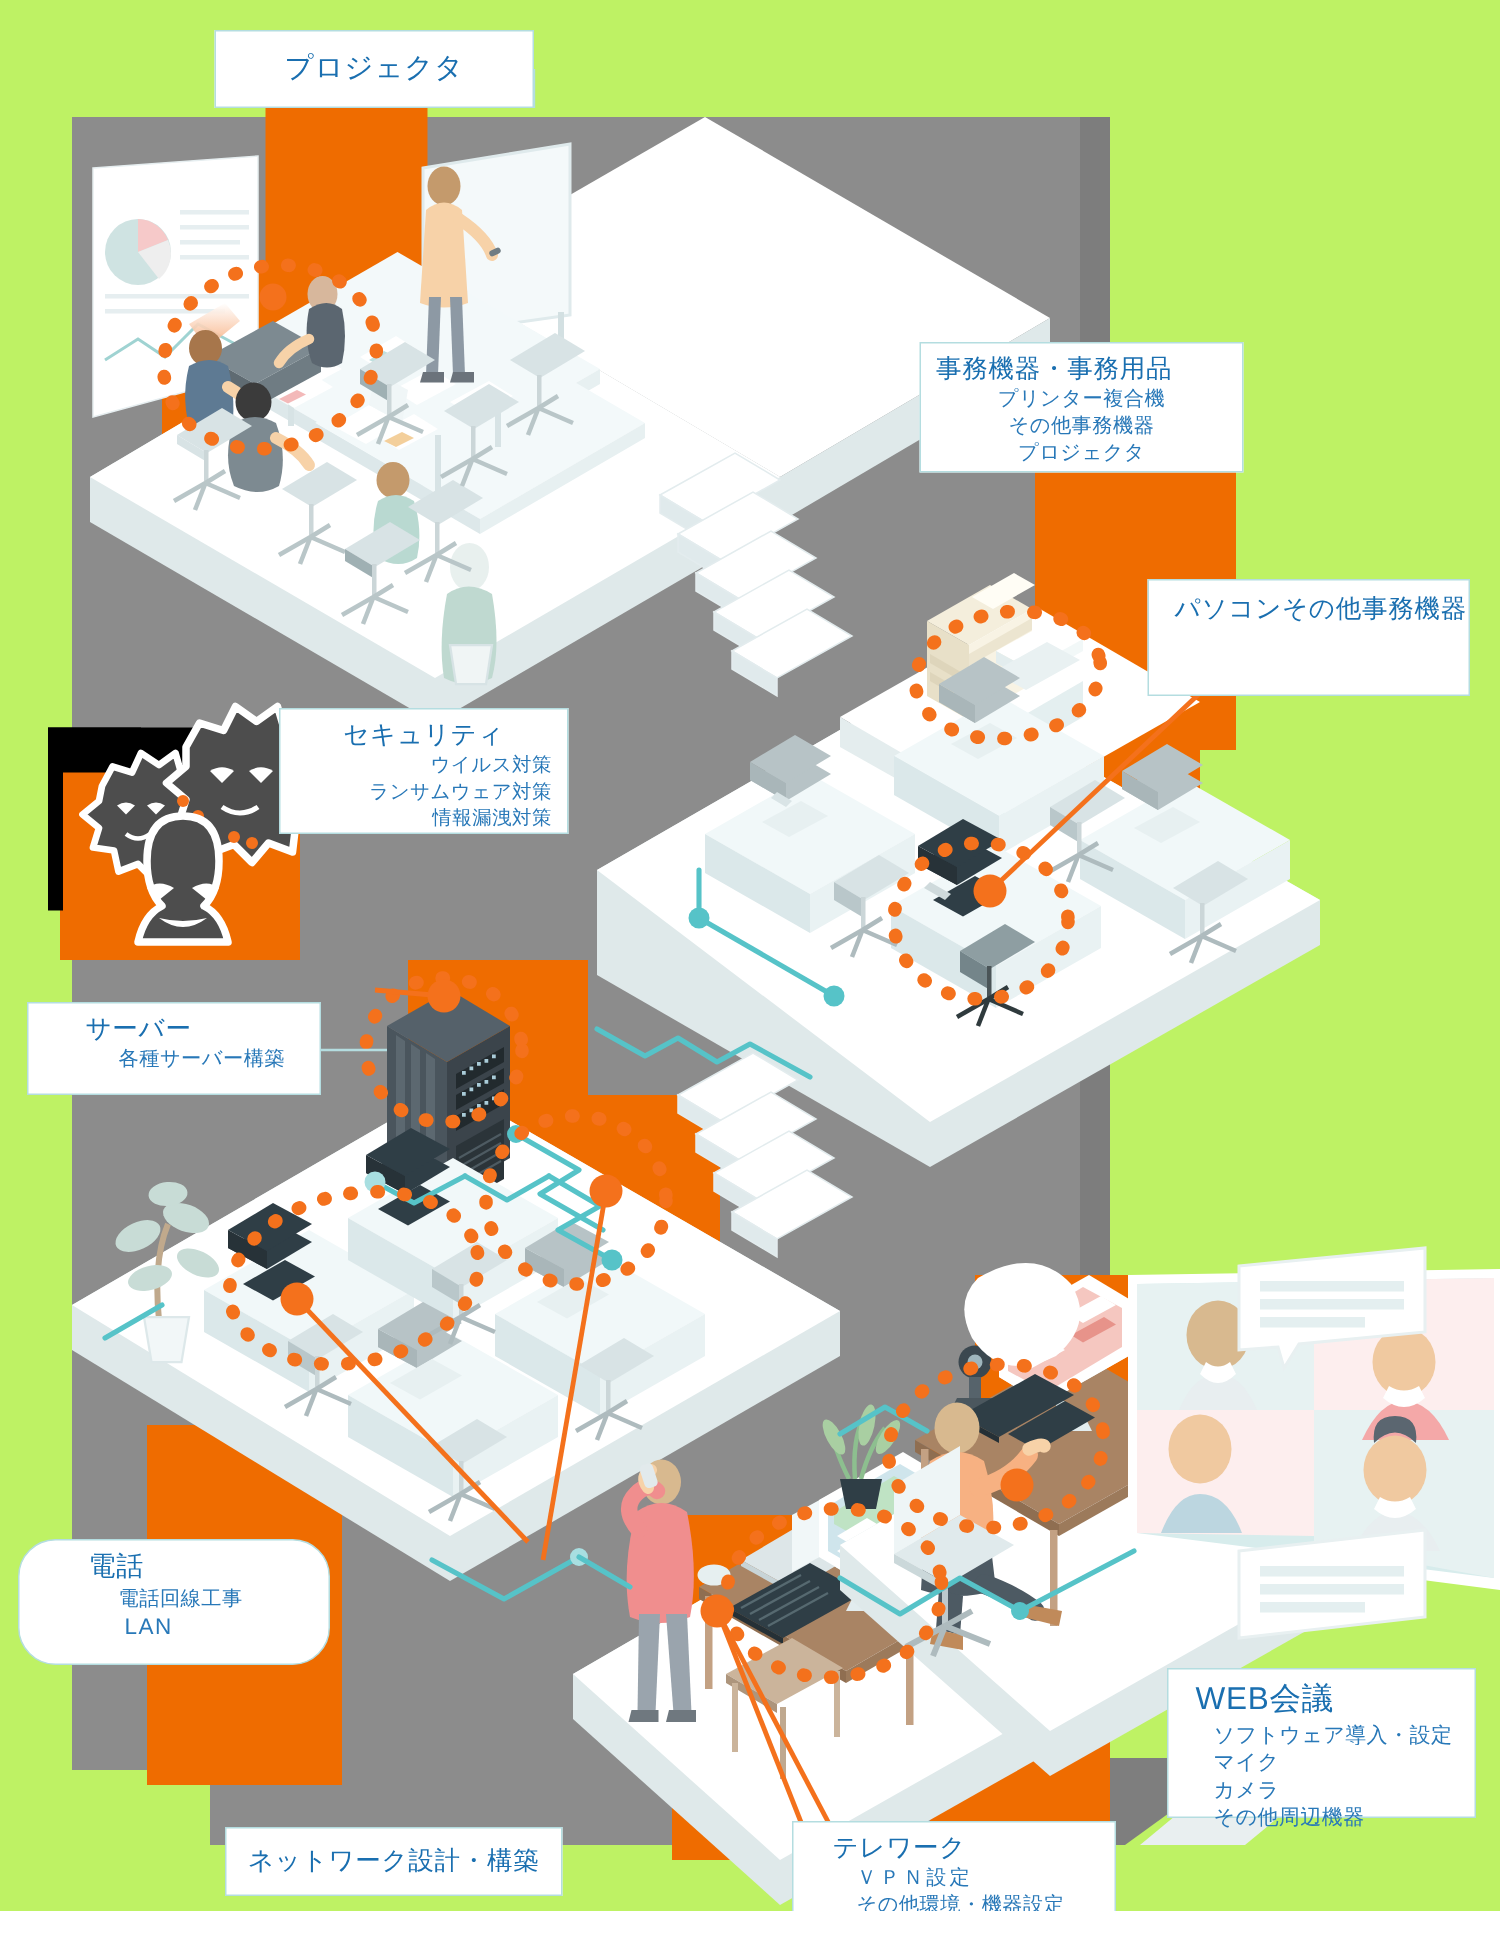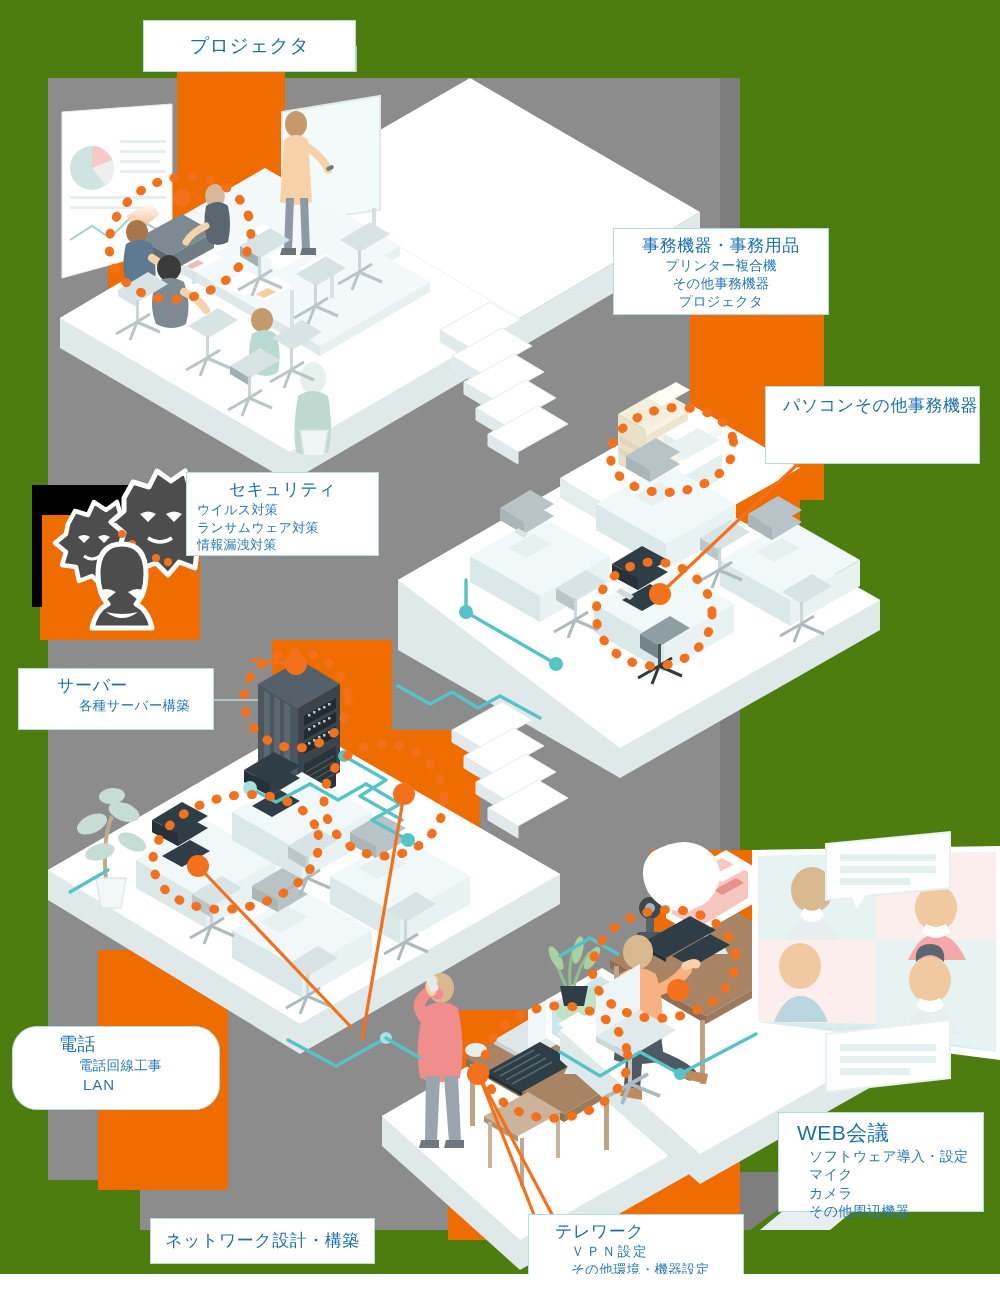--- a/index.html
+++ b/index.html
@@ -1,17 +1,17 @@
 <!DOCTYPE html>
 <html><head>
 <meta charset="utf-8">
 <style>
   html,body{margin:0;padding:0;background:#ffffff;}
   body{font-family:"Liberation Sans","DejaVu Sans",sans-serif;}
-  #stage{position:relative;width:1000px;height:1274px;overflow:hidden;background:#4d7c0f;}
+  #stage{position:relative;width:1000px;height:1274px;overflow:hidden;background:#bef264;}
   #art{position:absolute;left:0;top:0;width:1000px;height:1302px;}
 
   
   .label-box{
     position:absolute;
     background:#ffffff;
     border:1px solid #b4dde0;
     box-sizing:border-box;
     color:#1a6fb0;
     z-index:40;
@@ -29,29 +29,29 @@
     color:#2878b8;
     white-space:nowrap;
     letter-spacing:.3px;
   }
 
   
   #lbl-projector{left:143px;top:20px;width:213px;height:52px;display:flex;align-items:center;justify-content:center;}
   #lbl-projector .lb-title{font-size:19px;}
 
   #lbl-office{left:613px;top:228px;width:216px;height:87px;}
-  #lbl-office .lb-title{font-size:17px;text-align:center;}
+  #lbl-office .lb-title{font-size:17px;text-align:left;}
   #lbl-office .lb-sub{text-align:center;}
 
   #lbl-pc{left:765px;top:386px;width:215px;height:78px;display:flex;justify-content:center;padding-left:26px;}
   #lbl-pc .lb-title{font-size:17px;margin:2px 0;}
 
   #lbl-security{left:186px;top:472px;width:193px;height:84px;}
   #lbl-security .lb-title{font-size:17px;text-align:center;}
-  #lbl-security .lb-sub{text-align:left;font-size:13px;}
+  #lbl-security .lb-sub{text-align:right;font-size:13px;}
 
   #lbl-server{left:18px;top:668px;width:196px;height:62px;}
   #lbl-server .lb-title{font-size:17px;padding-left:28px;}
   #lbl-server .lb-sub{padding-left:50px;}
 
   #lbl-phone{left:12px;top:1026px;width:208px;height:84px;border-radius:25px;}
   #lbl-phone .lb-title{font-size:18px;padding-left:36px;}
   #lbl-phone .lb-sub{padding-left:56px;}
   #lbl-phone .lb-sub.lan{padding-left:60px;font-size:15px;letter-spacing:1px;}
 

